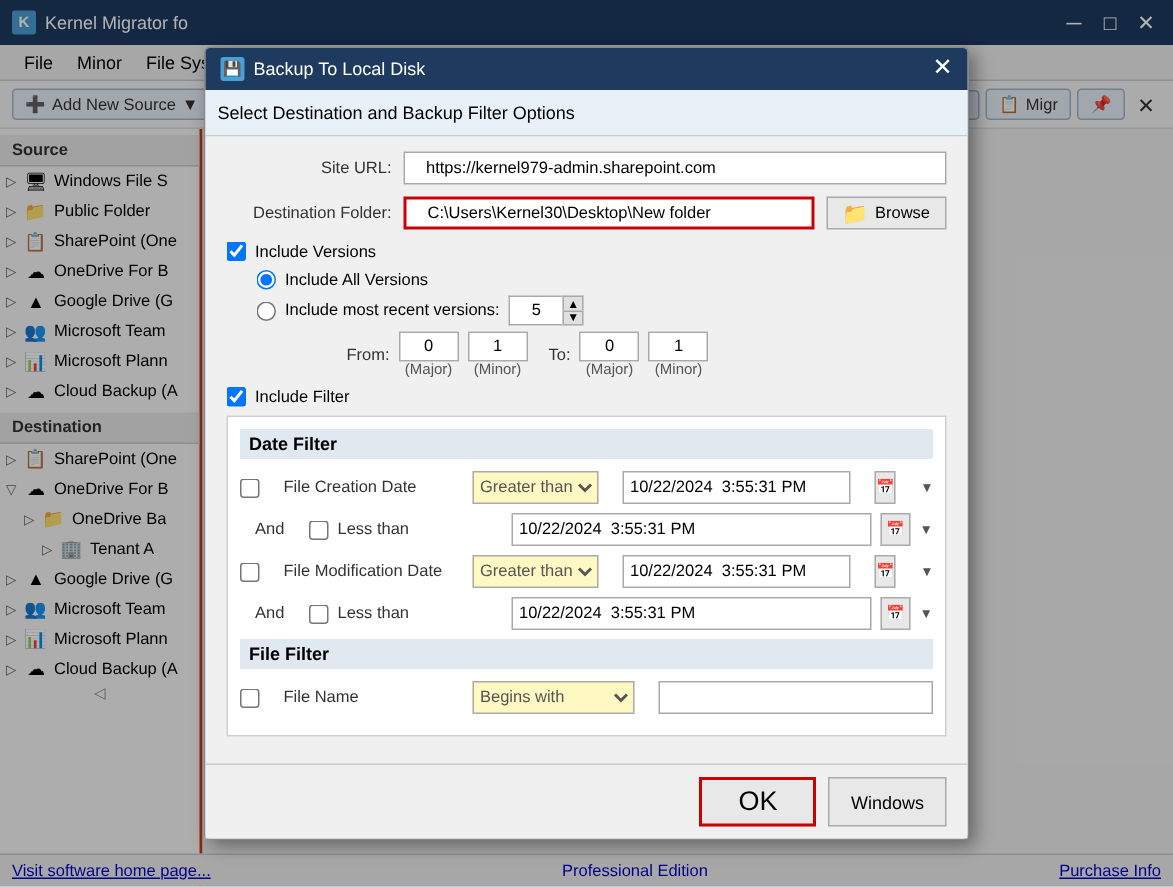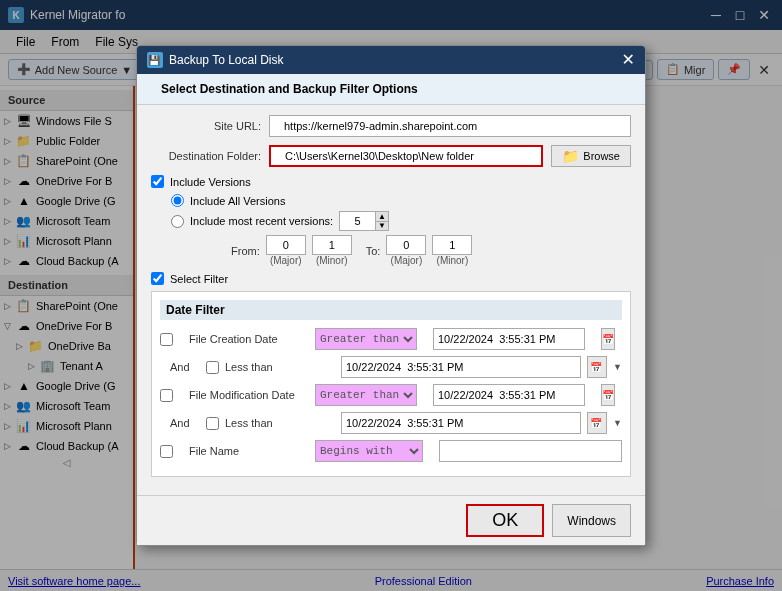--- a/index.html
+++ b/index.html
@@ -243,23 +243,23 @@
       background: transparent;
       border: none;
       color: white;
       font-size: 16px;
       cursor: pointer;
       line-height: 1;
     }
 
     .dialog-header-bar {
       background: #e8f0f8;
-      padding: 8px 24px;
+      padding: 8px 8px;
       font-size: 12px;
-      font-weight: bold;
+      font-weight: normal;
       color: #000;
       border-bottom: 1px solid #ccc;
     }
 
     .dialog-body {
       padding: 10px 14px;
       background: #f0f0f0;
     }
 
     .form-row {
@@ -409,23 +409,22 @@
       font-size: 11px;
       color: #333;
       min-width: 110px;
     }
 
     .filter-select {
       width: 108px;
       height: 22px;
       border: 1px solid #aaa;
       font-size: 11px;
-      background: #f0abfc;
+      background: #fef9c3;
       color: #555;
-      font-family: Liberation Mono, monospace;
     }
 
     .filter-date-input {
       flex: 1;
       height: 22px;
       border: 1px solid #aaa;
       padding: 2px 4px;
       font-size: 11px;
       background: white;
     }
@@ -530,21 +529,21 @@
     <span class="app-titlebar-title">Kernel Migrator fo</span>
     <div class="titlebar-controls">
       <button class="titlebar-btn">─</button>
       <button class="titlebar-btn">□</button>
       <button class="titlebar-btn">✕</button>
     </div>
   </div>
 
   <div class="app-menubar">
     <span class="menu-item">File</span>
-    <span class="menu-item">From</span>
+    <span class="menu-item">Minor</span>
     <span class="menu-item">File Sys</span>
   </div>
 
   <div class="toolbar">
     <button class="toolbar-btn">
       <span>➕</span>
       <span>Add New Source</span>
       <span>▼</span>
     </button>
     <div style="flex:1"></div>
@@ -750,21 +749,21 @@
           <div class="version-input-group">
             <input class="version-input" type="text" value="1" style="">
             <span class="version-sublabel">(Minor)</span>
           </div>
         </div>
       </div>
 
 
       <div class="checkbox-row">
         <input type="checkbox" id="chk-filter" checked="" style="">
-        <label for="chk-filter">Select Filter</label>
+        <label for="chk-filter">Include Filter</label>
       </div>
 
       <div class="scrollable-section">
         <div class="scrollable-inner">
 
           <div class="section-title">Date Filter</div>
 
           <div class="filter-row">
             <input type="checkbox" id="chk-creation" style="">
             <label for="chk-creation" class="filter-label">File Creation Date</label>
@@ -794,20 +793,21 @@
 
           <div class="and-row">
             <span class="and-label">And</span>
             <input type="checkbox" id="chk-less2" style="">
             <label for="chk-less2" class="filter-label">Less than</label>
             <input class="filter-date-input" type="text" value="10/22/2024  3:55:31 PM" style="">
             <button class="filter-calendar-btn">📅</button>
             <span style="font-size:9px; color:#555">▼</span>
           </div>
 
+          <div class="section-title" style="margin-top:6px">File Filter</div>
           <div class="filter-row">
             <input type="checkbox" id="chk-filename" style="">
             <label for="chk-filename" class="filter-label">File Name</label>
             <select class="filter-select"><option>Begins with</option><option>Contains</option><option>Ends with</option></select>
             <input class="filter-date-input" type="text" style="">
           </div>
         </div>
       </div>
 
     </div>

